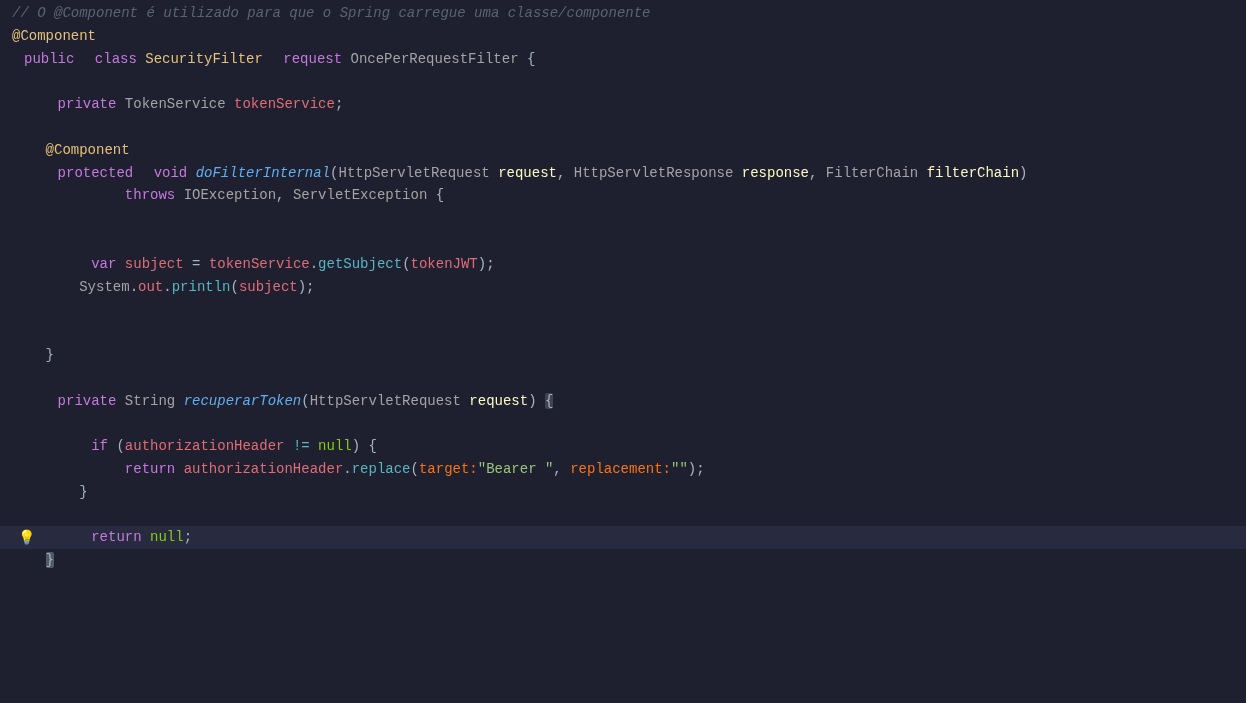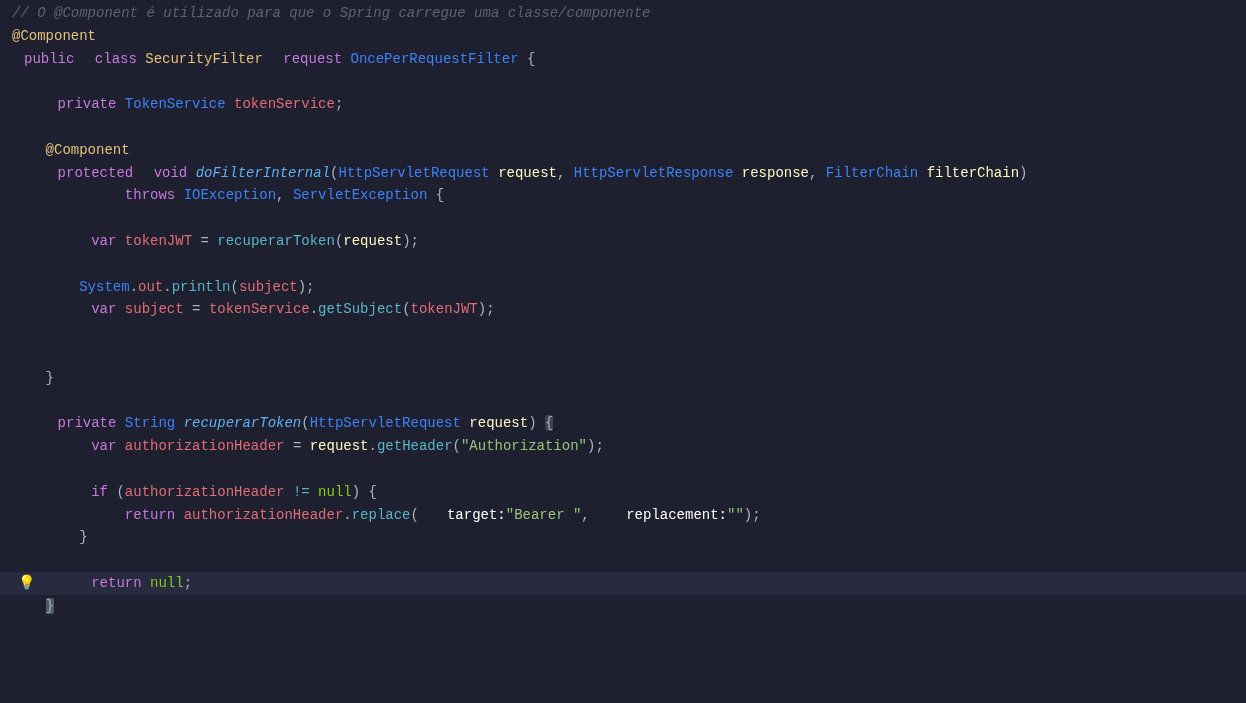--- a/index.html
+++ b/index.html
@@ -34,30 +34,30 @@
     transform: translateY(-50%);
   }
   .bulb {
     color: #ffcc00;
     font-size: 14px;
   }
   
   .annotation { color: #e5c07b; }
   .comment { color: #5c6370; font-style: italic; }
   .keyword { color: #c678dd; margin-left: 12px; }
-  .type { color: #3b82f6; }
+  .type { color: #a3a3a3; }
   .classname { color: #e5c07b; text-align: center; }
   .method { color: #61afef; font-style: italic; }
   .methodcall { color: #56b6c2; }
   .param { color: #fef9c3; }
   .var { color: #e06c75; }
   .string { color: #98c379; }
   .punct { color: #abb2bf; }
   .nullkw { color: #84cc16; }
-  .hint { color: #ffffff; margin-left: 28px; }
+  .hint { color: #f97316; }
   .hl-brace { background: #3e4451; border-radius: 2px; }
   .hl-close { background: #515a6b; border-radius: 2px; }
   .field { color: #e06c75; }
   .op { color: #56b6c2; }
 </style>
 </head>
 <body>
 
 <div class="editor">
 
@@ -76,40 +76,38 @@
 <div class="line"></div>
 
 <div class="line">    <span class="annotation">@Component</span></div>
 
 <div class="line">    <span class="keyword">protected</span> <span class="keyword">void</span> <span class="method">doFilterInternal</span><span class="punct">(</span><span class="type">HttpServletRequest</span> <span class="param">request</span><span class="punct">, </span><span class="type">HttpServletResponse</span> <span class="param">response</span><span class="punct">, </span><span class="type">FilterChain</span> <span class="param">filterChain</span><span class="punct">)</span></div>
 
 <div class="line">            <span class="keyword">throws</span> <span class="type">IOException</span><span class="punct">, </span><span class="type">ServletException</span> <span class="punct">{</span></div>
 
 <div class="line"></div>
 
-<div class="line">        <span class="keyword">var</span> <span class="var">tokenJWT</span> <span class="punct">=</span> <span class="methodcall">recuperarToken</span><span class="punct">(</span><span class="param">request</span><span class="punct">);</span></div>
 
 <div class="line"></div>
 
+<div class="line">        <span class="keyword">var</span> <span class="var">subject</span> <span class="punct">=</span> <span class="field">tokenService</span><span class="punct">.</span><span class="methodcall">getSubject</span><span class="punct">(</span><span class="var">tokenJWT</span><span class="punct">);</span></div>
+
 <div class="line">        <span class="type">System</span><span class="punct">.</span><span class="field">out</span><span class="punct">.</span><span class="methodcall">println</span><span class="punct">(</span><span class="var">subject</span><span class="punct">);</span></div>
-
-<div class="line">        <span class="keyword">var</span> <span class="var">subject</span> <span class="punct">=</span> <span class="field">tokenService</span><span class="punct">.</span><span class="methodcall">getSubject</span><span class="punct">(</span><span class="var">tokenJWT</span><span class="punct">);</span></div>
 
 <div class="line"></div>
 
 
 <div class="line"></div>
 
 <div class="line">    <span class="punct">}</span></div>
 
 <div class="line"></div>
 
 <div class="line">    <span class="keyword">private</span> <span class="type">String</span> <span class="method">recuperarToken</span><span class="punct">(</span><span class="type">HttpServletRequest</span> <span class="param">request</span><span class="punct">) </span><span class="punct hl-brace">{</span></div>
 
-<div class="line">        <span class="keyword">var</span> <span class="var">authorizationHeader</span> <span class="punct">=</span> <span class="param">request</span><span class="punct">.</span><span class="methodcall">getHeader</span><span class="punct">(</span><span class="string">"Authorization"</span><span class="punct">);</span></div>
 
 <div class="line"></div>
 
 <div class="line">        <span class="keyword">if</span> <span class="punct">(</span><span class="var">authorizationHeader</span> <span class="op">!=</span> <span class="nullkw">null</span><span class="punct">) </span><span class="punct">{</span></div>
 
 <div class="line">            <span class="keyword">return</span> <span class="var">authorizationHeader</span><span class="punct">.</span><span class="methodcall">replace</span><span class="punct">(</span><span class="hint">target:</span><span class="string">"Bearer "</span><span class="punct">, </span><span class="hint">replacement:</span><span class="string">""</span><span class="punct">);</span></div>
 
 <div class="line">        <span class="punct">}</span></div>
 
 <div class="line"></div>

